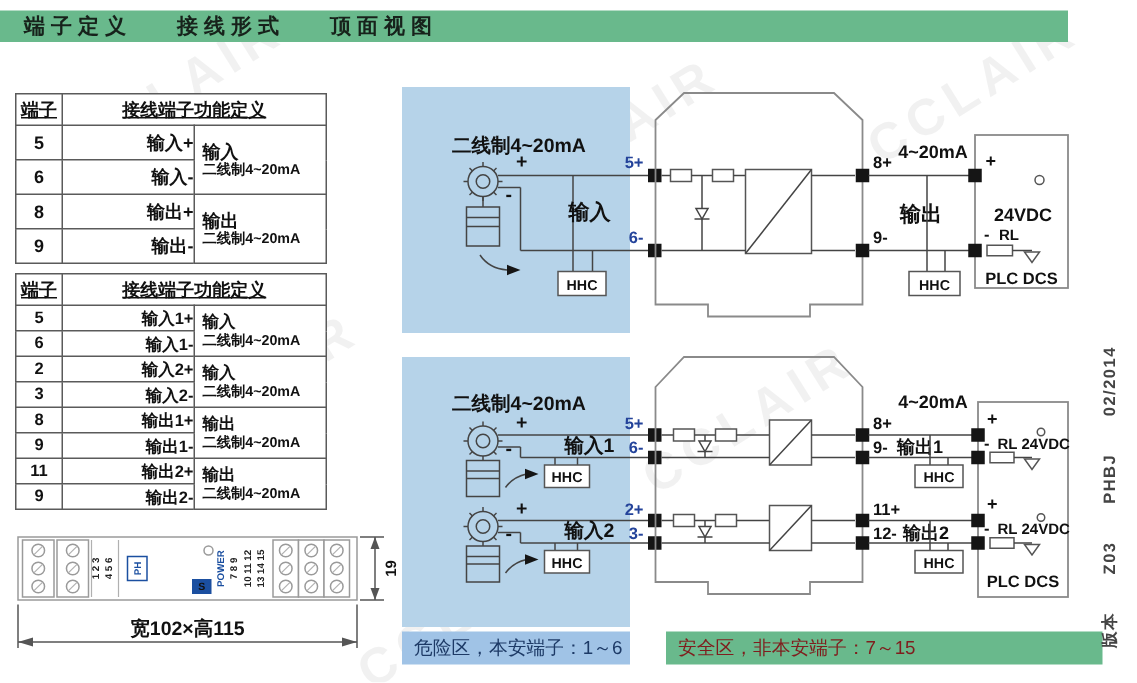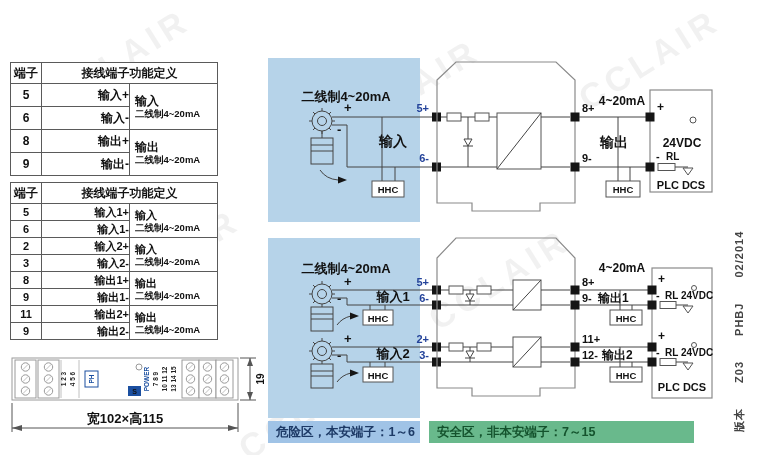--- a/index.html
+++ b/index.html
@@ -9,39 +9,39 @@
   
   .wm{position:absolute;font-size:34px;font-weight:bold;letter-spacing:5px;
       color:rgba(120,120,120,0.10);transform:rotate(-32deg);pointer-events:none;}
   
   .title-bar{left:0;top:7px;width:712px;height:21px;background:#69b98c;
              display:flex;align-items:center;padding-left:16px;box-sizing:border-box;gap:30px;}
   .title-bar span{font-size:14px;font-weight:bold;color:#17221b;letter-spacing:4px;white-space:nowrap;}
   
   table.tbl{border-collapse:collapse;background:#fff;table-layout:fixed;}
   .tbl th,.tbl td{border:1px solid #5a5a5a;color:#111;font-weight:bold;padding:0;overflow:hidden;}
-  .tbl th{font-size:12px;}
+  .tbl th{font-size:12px;text-decoration:underline;}
   #tbl1{left:10px;top:62px;width:208px;}
   #tbl1 td{height:22px;font-size:12px;}
   #tbl1 th{height:20px;}
   #tbl2{left:10px;top:182px;width:208px;}
   #tbl2 td{height:16px;font-size:11px;}
   #tbl2 th{height:20px;}
   .no{width:30px;text-align:center;}
   .lb{width:80px;text-align:right;padding-left:5px !important;}
   .grp{width:92px;text-align:left;padding-left:5px !important;vertical-align:middle;}
   .gt{font-size:12px;line-height:13px;}
   .gd{font-size:9.5px;line-height:11px;}
   #tbl2 .gt{font-size:11px;}
   .blue{color:#2b5fc0;}
   
-  .zone{position:absolute;height:22px;line-height:22px;font-size:12.5px;font-weight:bold;
+  .zone{position:absolute;height:22px;line-height:22px;font-size:12.5px;font-weight:normal;
         padding-left:8px;box-sizing:border-box;white-space:nowrap;}
   #zone-hazard{left:268px;top:421px;width:152px;background:#a0c3e6;color:#1d3a66;}
-  #zone-safe{left:429px;top:421px;width:265px;background:#69b98c;color:#14532d;}
+  #zone-safe{left:444px;top:421px;width:291px;background:#69b98c;color:#7f1d1d;}
   
   #side-note{left:732px;top:432px;width:292px;height:15px;transform:rotate(-90deg);
              transform-origin:0 0;font-size:11px;color:#444;font-weight:bold;white-space:nowrap;}
   #side-note span{margin-right:22px;letter-spacing:1px;}
   
   svg text{font-family:"Liberation Sans","DejaVu Sans",sans-serif;fill:#111;}
   .t14{font-size:14px;font-weight:bold;}
   .t13{font-size:13px;font-weight:bold;}
   .t12{font-size:12px;font-weight:bold;}
   .t11{font-size:11px;font-weight:bold;}
@@ -64,20 +64,25 @@
 
 <div id="stage">
 
   <div class="wm" style="left:40px;top:40px;">CCLAIR</div>
   <div class="wm" style="left:330px;top:70px;">CCLAIR</div>
   <div class="wm" style="left:570px;top:40px;">CCLAIR</div>
   <div class="wm" style="left:90px;top:240px;">CCLAIR</div>
   <div class="wm" style="left:420px;top:260px;">CCLAIR</div>
   <div class="wm" style="left:230px;top:390px;">CCLAIR</div>
 
+  <div class="abs title-bar">
+    <span>端子定义</span>
+    <span>接线形式</span>
+    <span>顶面视图</span>
+  </div>
 
   <table class="abs tbl" id="tbl1">
     <tbody>
         <tr>
       <th class="no">端子</th>
       <th colspan="2">接线端子功能定义</th>
     </tr>
     <tr>
       <td class="no blue">5</td>
       <td class="lb">输入+</td>

